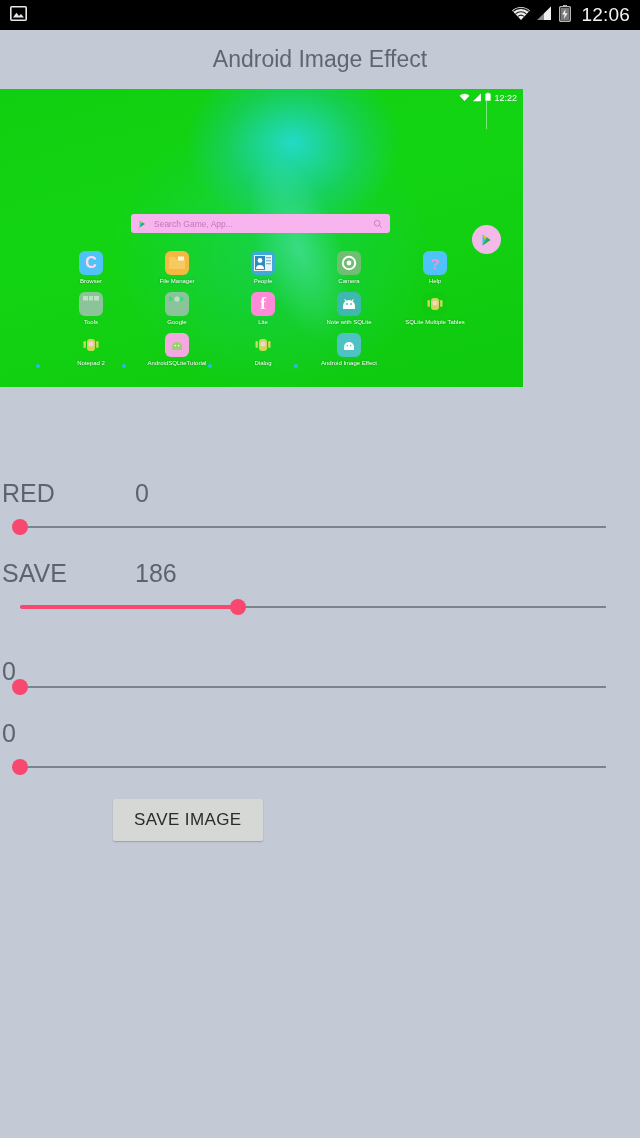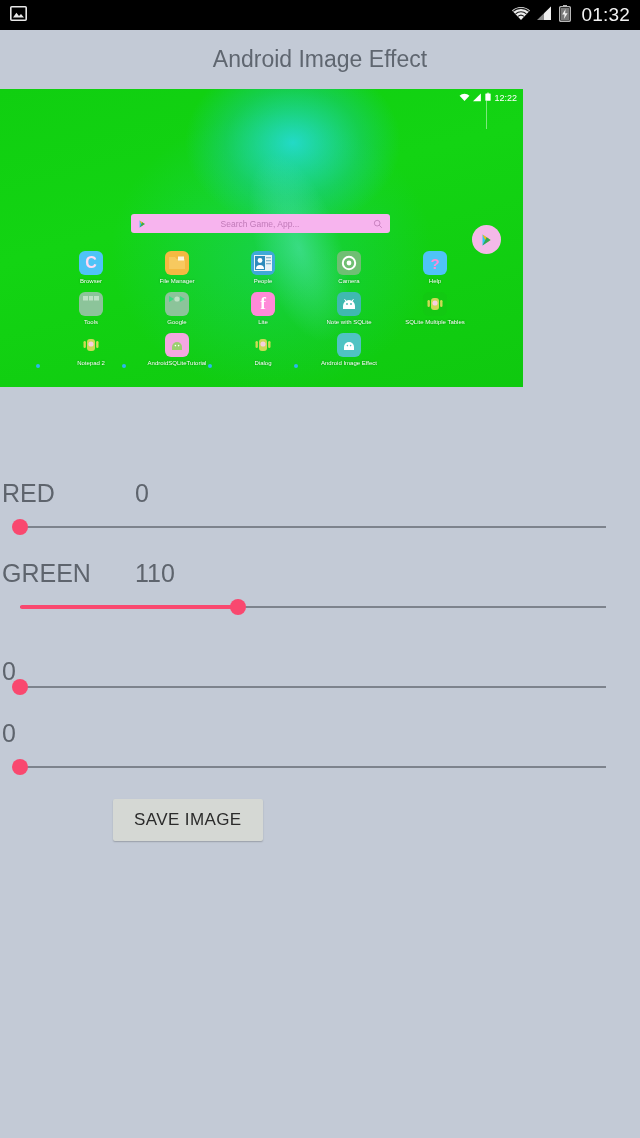--- a/index.html
+++ b/index.html
@@ -115,21 +115,20 @@
     display: flex;
     align-items: center;
     padding: 0 7px;
     box-sizing: border-box;
     gap: 7px;
   }
   .searchbar-text {
     flex: 1;
     color: #c07ab8;
     font-size: 8.5px;
-    text-align: center;
   }
 
   .icon-grid {
     position: absolute;
     left: 48px; top: 162px;
     width: 432px;
   }
   .icon-row {
     display: flex;
     margin-bottom: 8px;
@@ -288,21 +287,21 @@
       </svg>
     </span>
     <span>
       <svg width="12" height="17" viewBox="0 0 12 17">
         <rect x="4" y="0" width="4" height="1.6" fill="#b8b8b8"></rect>
         <rect x="0.7" y="1.6" width="10.6" height="14.6" rx="1" fill="none" stroke="#b8b8b8" stroke-width="1.4"></rect>
         <rect x="2" y="3" width="8" height="12" fill="#7a7a7a"></rect>
         <path d="M6.6 4 L3.2 9.4 L5.6 9.4 L4.9 14 L8.6 8.2 L6.1 8.2 Z" fill="#f2f2f2"></path>
       </svg>
     </span>
-    <span class="status-clock">01:32</span>
+    <span class="status-clock">12:06</span>
   </div>
 </div>
 
 <div class="appbar">
   <div class="appbar-title">Android Image Effect</div>
 </div>
 
 <div class="content">
 
   <div class="preview">
@@ -518,22 +517,22 @@
       </div>
       <div class="slider-track-wrap">
         <div class="slider-track"></div>
         <div class="slider-fill" style="width:0px"></div>
         <div class="slider-thumb" style="left:20px"></div>
       </div>
     </div>
 
     <div class="slider-block">
       <div class="slider-head">
-        <span class="slider-label">GREEN</span>
-        <span class="slider-value">110</span>
+        <span class="slider-label">SAVE</span>
+        <span class="slider-value">186</span>
       </div>
       <div class="slider-track-wrap">
         <div class="slider-track"></div>
         <div class="slider-fill" style="width:218px"></div>
         <div class="slider-thumb" style="left:238px"></div>
       </div>
     </div>
 
     <div class="slider-block">
       <div class="slider-head">

